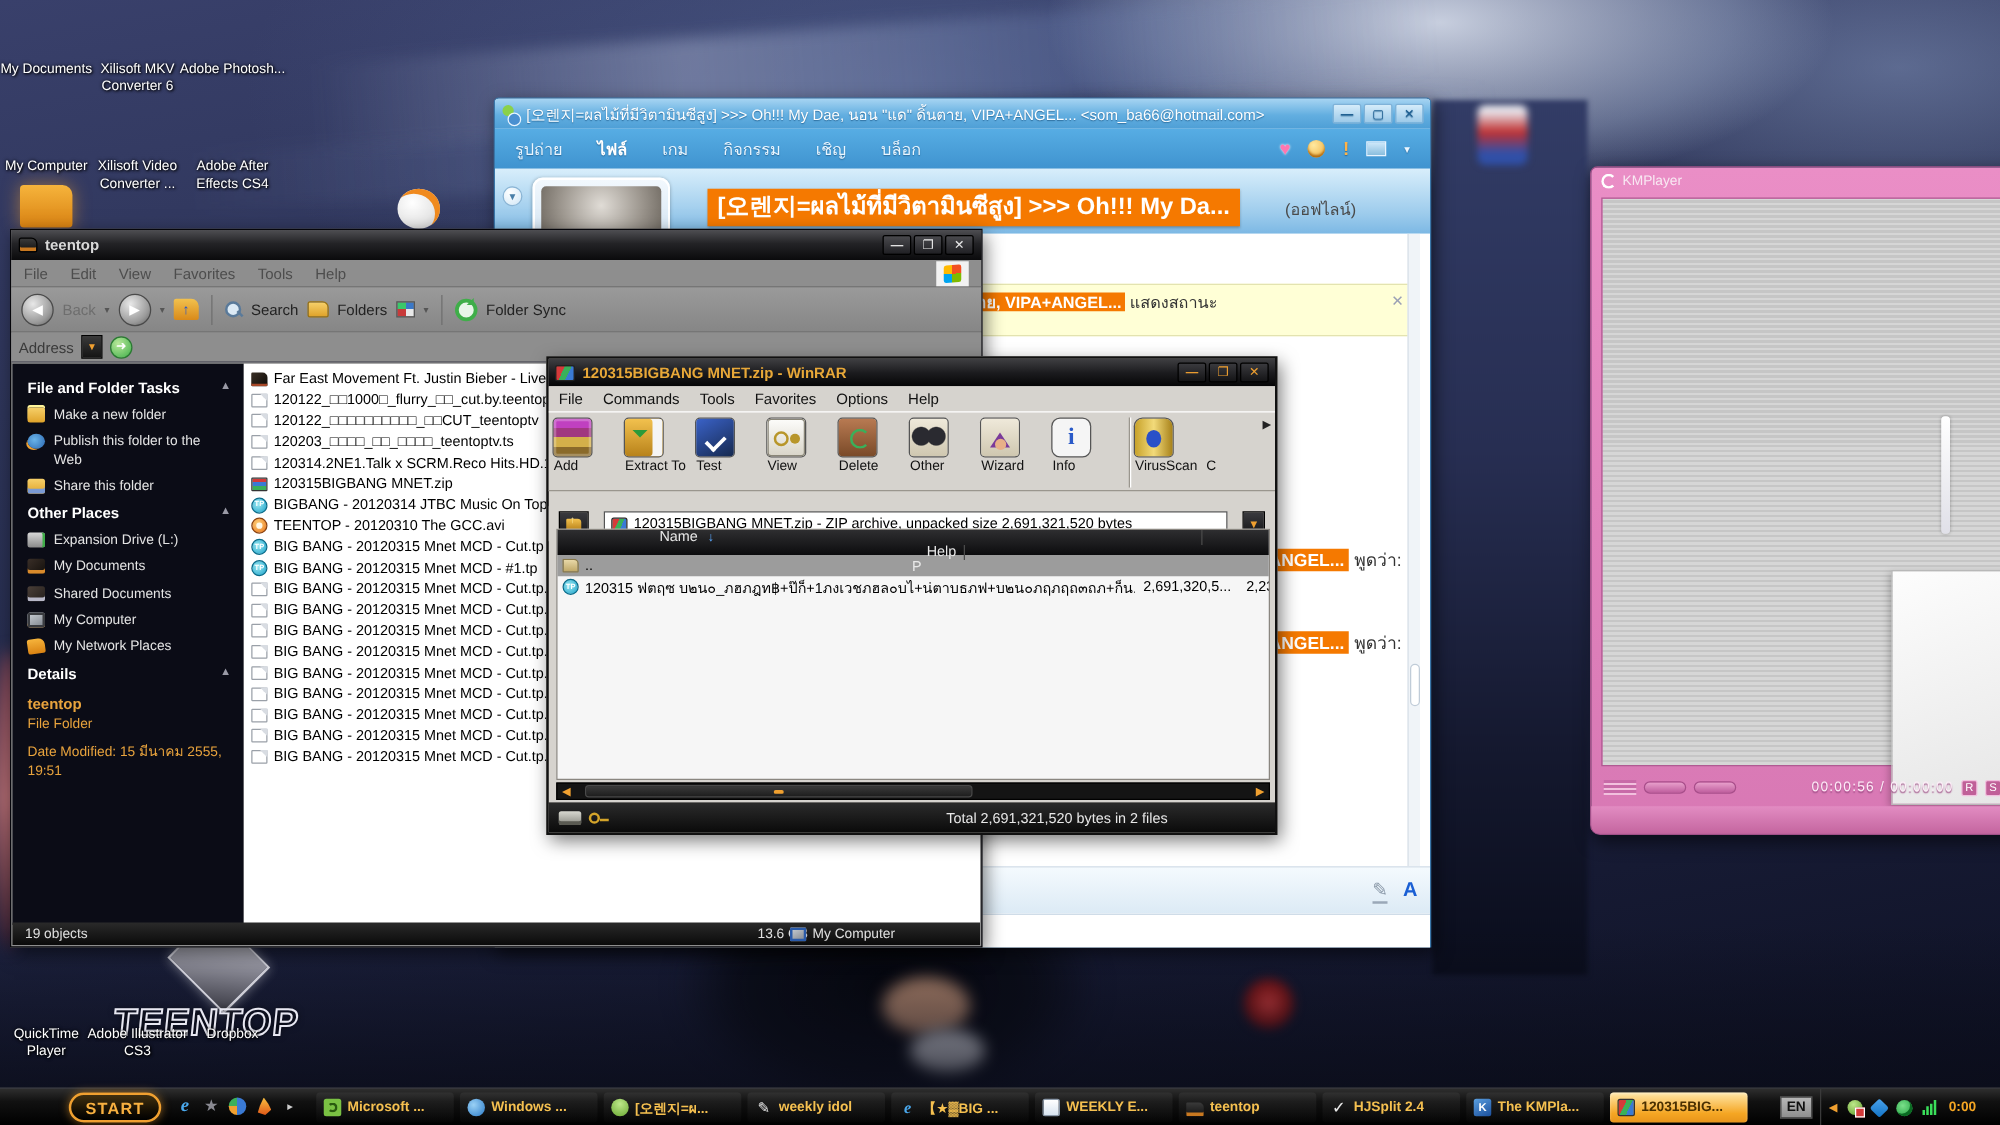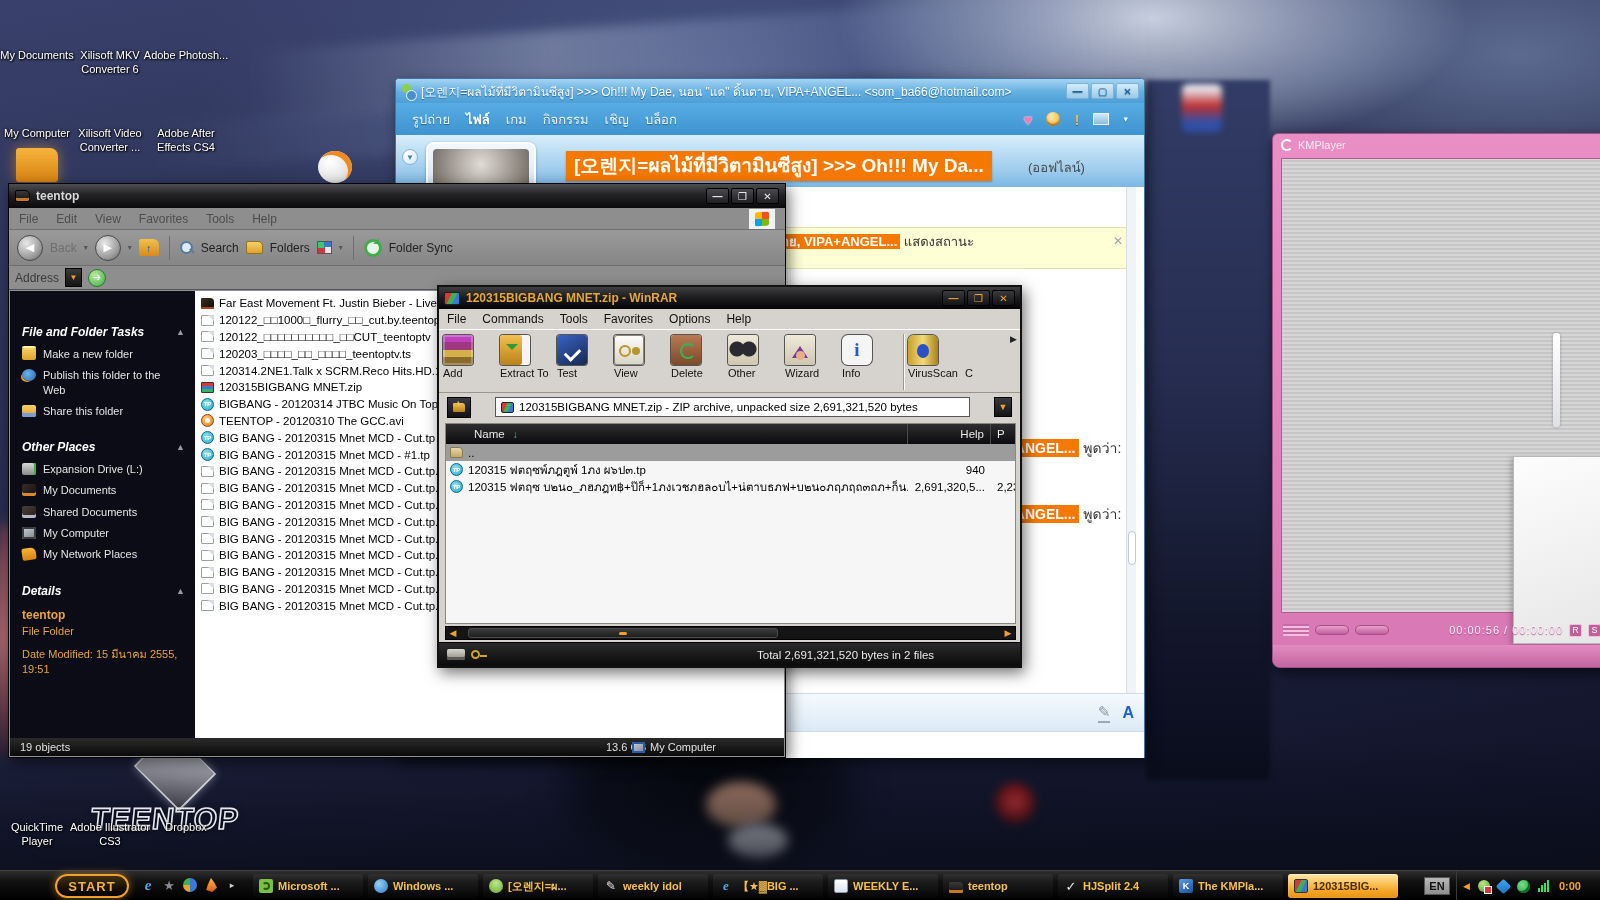--- a/index.html
+++ b/index.html
@@ -44,21 +44,21 @@
   .win{position:absolute;box-shadow:3px 5px 14px rgba(0,0,0,.55);}
   .tbtn{display:inline-flex;align-items:center;justify-content:center;width:23px;height:16px;margin-left:2px;font-size:10px;border-radius:2px;}
 
   
   #msn{left:395px;top:78px;width:750px;height:680px;border:1px solid #3a76a8;border-radius:4px 4px 0 0;background:#fff;}
   #msn-title{height:24px;background:linear-gradient(180deg,#a6d4f2,#62aee0 55%,#4e9fd6);border-radius:3px 3px 0 0;display:flex;align-items:center;padding:0 5px;color:#fff;font-size:12px;text-shadow:0 1px 1px #2a6a9a;}
   .msn-buddy{width:15px;height:15px;position:relative;margin-right:5px;flex:0 0 auto;}
   .msn-buddy::before{content:"";position:absolute;left:1px;top:0;width:9px;height:9px;border-radius:50%;background:#8ad14a;}
   .msn-buddy::after{content:"";position:absolute;left:5px;top:6px;width:9px;height:9px;border-radius:50%;background:#4a90d1;border:1px solid #e8f4ff;}
   #msn-title .tbtn{background:linear-gradient(#d5ecfa,#9cc9e8);color:#1d5d8f;border:1px solid #7fb2d8;font-weight:bold;}
-  #msn-menu{height:32px;background:linear-gradient(180deg,#57ade4,#3f93cf);display:flex;align-items:center;gap:16px;padding:0 16px;color:#eaf6ff;font-size:13px;text-shadow:0 1px 1px #2a6a9a;}
+  #msn-menu{height:32px;background:linear-gradient(180deg,#57ade4,#3f93cf);display:flex;align-items:center;gap:28px;padding:0 16px;color:#eaf6ff;font-size:13px;text-shadow:0 1px 1px #2a6a9a;}
   #msn-menu .mi[data-bold="true"]{font-weight:bold;color:#fff;}
   #msn-menu-right{margin-left:auto;display:flex;align-items:center;gap:14px;}
   .ic-heart{color:#ff77b0;font-size:15px;text-shadow:0 0 2px #fff;}
   .ic-smiley{width:14px;height:14px;border-radius:50%;background:radial-gradient(circle at 35% 30%,#ffe9a0,#f0b040);box-shadow:inset 0 -2px 2px #b06a10;}
   .ic-bang{color:#ffb347;font-weight:bold;font-size:15px;}
   .ic-winmenu{width:16px;height:12px;border:1px solid #e8f4ff;background:linear-gradient(#cfe8fa,#8abede);}
   .ic-caret{color:#eaf6ff;font-size:9px;}
   #msn-header{height:52px;background:linear-gradient(180deg,#d8eefb,#9ccbec 70%,#7cb8e4);position:relative;}
   #msn-collapse{left:6px;top:14px;width:16px;height:16px;border-radius:50%;background:radial-gradient(circle at 35% 30%,#fff,#cfe6f6);border:1px solid #8ab4d4;color:#4a7fa8;font-size:8px;display:flex;align-items:center;justify-content:center;}
   #msn-avatar{left:30px;top:7px;width:110px;height:58px;border-radius:8px;background:linear-gradient(#f2f8fd,#cfe2f2);border:2px solid #fff;box-shadow:0 1px 3px rgba(0,0,0,.3);}
@@ -107,21 +107,21 @@
   .ic-views{width:15px;height:13px;background:conic-gradient(#3a78c8 0 25%,#e8e8e8 0 50%,#c83a3a 0 75%,#3ac86a 0);border:1px solid #555;}
   .ic-sync{width:18px;height:18px;border:3px solid #3fae49;border-radius:50%;position:relative;background:#e8f5e8;}
   .ic-sync::before{content:"";position:absolute;right:-4px;top:-2px;border:4px solid transparent;border-left-color:#3fae49;transform:rotate(45deg);}
   #exp-addr{height:24px;background:#8e8e8e;border-bottom:1px solid #55555f;display:flex;align-items:center;padding:0 6px;font-size:12px;color:#3a3a3a;gap:6px;}
   #exp-addr-field{flex:0 0 640px;height:19px;background:#fff;border:1px solid #4a4a4a;display:flex;align-items:center;padding:0 4px;gap:5px;color:#000;}
   .ic-addr-folder{width:13px;height:10px;background:linear-gradient(#2a2a2a,#000);border-radius:1px 4px 1px 1px;box-shadow:inset 0 -2px 0 #c87820;}
   .addr-dd{width:17px;height:19px;background:linear-gradient(#3a3a3a,#141414);display:flex;align-items:center;justify-content:center;color:#f0a030;font-size:8px;border:1px solid #000;}
   .ic-go{width:18px;height:18px;border-radius:50%;background:radial-gradient(circle at 35% 30%,#b8e89a,#3fae49);color:#fff;font-size:10px;display:flex;align-items:center;justify-content:center;border:1px solid #2a7a32;}
   #exp-body{position:absolute;left:1px;top:107px;width:774px;height:449px;display:flex;}
   #exp-side{width:185px;background:#0b0c16;color:#e4e4e4;font-size:11px;padding:12px 10px 0 12px;overflow:hidden;}
-  .side-hdr{display:flex;align-items:center;font-weight:bold;color:#fff;font-size:12px;margin:22px 0 8px;font-style:italic;}
+  .side-hdr{display:flex;font-weight:bold;color:#fff;font-size:12px;margin:0 0 8px;}
   .side-hdr .car{margin-left:auto;color:#9a9aa6;font-size:9px;}
   .side-item{display:flex;gap:7px;margin:7px 0;line-height:1.3;align-items:flex-start;}
   .si{flex:0 0 14px;height:12px;margin-top:1px;border-radius:2px;}
   .si-newfolder{background:linear-gradient(#f6d06a,#dfa32a);box-shadow:0 -2px 0 #fff59a;}
   .si-publish{background:radial-gradient(circle at 40% 40%,#6ab4e8,#2a66b0);border-radius:50%;box-shadow:-2px 2px 0 -1px #f0a030;}
   .si-share{background:linear-gradient(#f6d06a,#dfa32a);box-shadow:inset 0 -4px 0 #7a9ad4;}
   .si-drive{background:linear-gradient(#d8d8d8,#8a8a8a);border-radius:2px;box-shadow:inset -2px 0 0 #3fae49;}
   .si-mydocs2{background:linear-gradient(135deg,#3a2f28,#14100c);box-shadow:inset 0 -3px 0 #d98a2b;}
   .si-shared{background:linear-gradient(135deg,#4a3f38,#241f1c);box-shadow:inset 0 -3px 0 #b8b8c8;}
   .si-mycomp2{background:linear-gradient(150deg,#cfd4da,#7a8088);box-shadow:inset 0 0 0 2px #3a3c40,inset 0 -2px 0 #f0a030;}
@@ -169,29 +169,29 @@
   .rico[data-icon="wizard"]{background:linear-gradient(#efe9da,#cfc7b0);box-shadow:0 0 0 1px #555;}
   .rico[data-icon="wizard"]::before{content:"";position:absolute;left:7px;top:3px;border:8px solid transparent;border-bottom:12px solid #7a3a9a;}
   .rico[data-icon="wizard"]::after{content:"";position:absolute;left:11px;top:16px;width:9px;height:9px;border-radius:50%;background:#e8b088;}
   .rico[data-icon="info"]{background:#f5f5f5;border-radius:6px;box-shadow:0 0 0 1px #555;}
   .rico[data-icon="info"]::before{content:"i";position:absolute;inset:0;display:flex;align-items:center;justify-content:center;color:#2a5ac8;font-weight:bold;font-size:19px;font-family:"Liberation Serif",serif;}
   .rico[data-icon="virus"]{background:linear-gradient(90deg,#c8a22a,#f2da7a 50%,#a8821a);border-radius:6px 6px 3px 3px;box-shadow:0 0 0 1px #555;}
   .rico[data-icon="virus"]::before{content:"";position:absolute;left:9px;top:9px;width:12px;height:14px;border-radius:50%;background:#2a50c8;}
   .rar-tsep{width:1px;height:56px;background:#9a968e;margin:2px 4px 0;box-shadow:1px 0 0 #fff;}
   #rar-tb-more{position:absolute;right:3px;top:4px;font-size:9px;color:#222;}
   #rar-cut-label{width:14px;overflow:hidden;font-size:11px;color:#111;padding-top:35px;}
-  #rar-addr{height:28px;display:flex;align-items:center;gap:24px;padding:0 8px;background:#d6d3ce;}
+  #rar-addr{height:28px;display:flex;align-items:center;gap:12px;padding:0 8px;background:#d6d3ce;margin-top:12px;}
   #rar-up{width:24px;height:21px;background:linear-gradient(#3a3a3e,#141416);border:1px solid #000;display:flex;align-items:center;justify-content:center;}
   #rar-up .g{width:12px;height:9px;background:linear-gradient(#f2c14e,#b8821a);border-radius:1px 3px 1px 1px;position:relative;}
   #rar-up .g::before{content:"↑";position:absolute;left:3px;top:-4px;font-size:8px;color:#ffe9a0;font-weight:bold;}
   #rar-combo{flex:1;height:20px;background:#fff;border:1px solid #555;display:flex;align-items:center;gap:5px;padding:0 5px;font-size:11.5px;color:#000;}
   #rar-combo .ic-rarbooks{width:13px;height:11px;margin:0;}
   #rar-dd{width:18px;height:20px;background:linear-gradient(#3a3a3e,#141416);border:1px solid #000;display:flex;align-items:center;justify-content:center;color:#f0a030;font-size:9px;}
   #rar-list{position:absolute;left:6px;top:136px;width:571px;height:201px;background:#f6f6f6;border:1px solid #8a8680;}
-  #rar-cols{height:20px;background:linear-gradient(#2e2e30,#0c0c0e);display:flex;align-items:center;color:#e8e8e8;font-size:11.5px;}
+  #rar-cols{height:20px;background:linear-gradient(#2e2e30,#0c0c0e);display:flex;align-items:center;color:#e8e8e8;font-size:11.5px;flex-direction:column;}
   #rar-cols .c1{width:462px;padding-left:28px;display:flex;align-items:center;gap:8px;border-right:1px solid #4a4a4a;height:100%;}
   #rar-cols .sort{color:#5aa8ff;font-size:10px;}
   #rar-cols .c2{width:83px;text-align:right;padding-right:6px;border-right:1px solid #4a4a4a;height:100%;display:flex;align-items:center;justify-content:flex-end;}
   #rar-cols .c3{flex:1;padding-left:6px;height:100%;display:flex;align-items:center;}
   .rrow{display:flex;align-items:center;height:17px;font-size:11.5px;color:#000;}
   .rrow[data-selected="true"]{background:#9c9c9c;}
   .rrow .rn{width:462px;display:flex;align-items:center;gap:5px;padding-left:4px;white-space:nowrap;overflow:hidden;}
   .rrow .rs{width:83px;text-align:right;padding-right:6px;white-space:nowrap;}
   .rrow .rp{flex:1;padding-left:6px;white-space:nowrap;overflow:hidden;}
   .fico[data-icon="updir"]{background:linear-gradient(#e8d8a8,#c0a868);border-radius:1px 4px 1px 1px;border:1px solid #8a7a4a;}
@@ -716,28 +716,20 @@
 
           <div class="rrow" data-selected="true">
             <span class="rn">
               <span class="fico" data-icon="updir"></span>
               <span>..</span>
             </span>
             <span class="rs"></span>
             <span class="rp"></span>
           </div>
 
-          <div class="rrow">
-            <span class="rn">
-              <span class="fico" data-icon="tp"></span>
-              <span>120315 ฟตฤซพ์ภฎตูพ์ 1ภง ผ๖ป๓.tp</span>
-            </span>
-            <span class="rs">940</span>
-            <span class="rp"></span>
-          </div>
 
           <div class="rrow">
             <span class="rn">
               <span class="fico" data-icon="tp"></span>
               <span>120315 ฟตฤซ บ๒น๐_ภฮภฎท฿+ป๊ก็+1ภงเวชภฮล๐บไ+น่ตาบธภฟ+บ๒น๐ภฤภฤถ๓ถภ+ก็น...</span>
             </span>
             <span class="rs">2,691,320,5...</span>
             <span class="rp">2,237,1</span>
           </div>
         </div>

